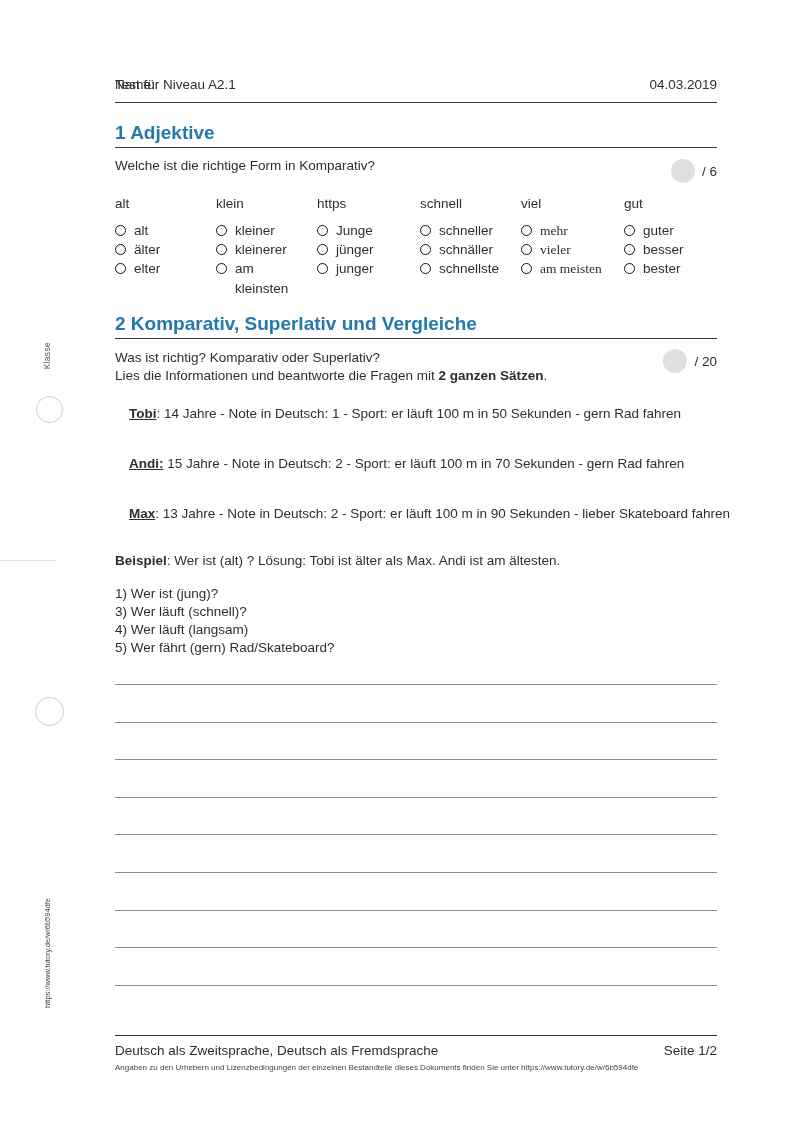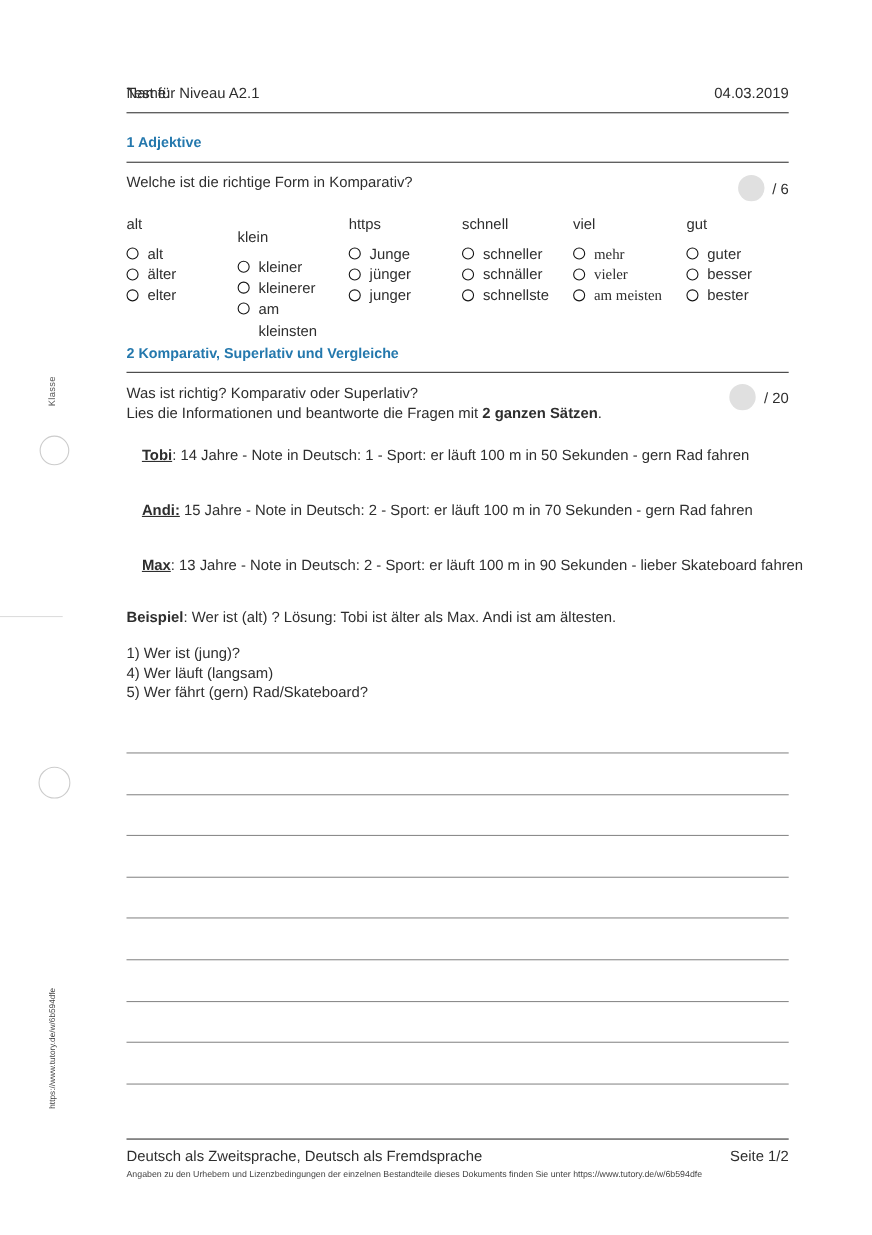--- a/index.html
+++ b/index.html
@@ -9,41 +9,41 @@
           color:#2e2e2e; font-size:13.5px; }
 
   
   .hdr-name  { position:absolute; left:115px; top:77px; }
   .hdr-title { position:absolute; left:115px; top:77px; width:602px; text-align:left; }
   .hdr-date  { position:absolute; left:115px; top:77px; width:602px; text-align:right; }
   .rule { position:absolute; left:115px; width:602px; border-top:1px solid #3a3a3a; }
   .hdr-rule { top:102px; }
 
   
-  .sec-head { position:absolute; left:115px; width:602px; font-size:13px; font-weight:600;
+  .sec-head { position:absolute; left:115px; width:602px; font-size:19px; font-weight:600;
               color:var(--accent); }
   .s1-head { top:122px; } .s1-rule { top:147px; }
   .s2-head { top:313px; } .s2-rule { top:338px; }
 
   .s1-question { position:absolute; left:115px; top:158px; }
 
   
   .score { position:absolute; right:76px; height:24px; display:flex; align-items:center; gap:7px; }
   .score1 { top:159px; } .score2 { top:349px; }
   .score-circle { width:24px; height:24px; border-radius:50%; background:#e0e0e0; flex:0 0 auto; }
 
   
   .mc-col { position:absolute; top:196px; }
   .mc-head { height:15px; line-height:15px; margin-bottom:10px; }
   .mc-opt { display:flex; align-items:flex-start; gap:8px; line-height:19.2px; }
   .radio { width:11px; height:11px; border:1.5px solid #151515; border-radius:50%;
            margin-top:3.5px; flex:0 0 auto; background:#fff; }
   .mc-label { display:block; }
   .c-1{left:115px;} .c-1 .mc-label{width:76px;}
-  .c-2{left:216px;margin-top:12px;} .c-2 .mc-label{width:64px;}
+  .c-2{left:216px;} .c-2 .mc-label{width:64px;}
   .c-3{left:317px;} .c-3 .mc-label{width:76px;}
   .c-4{left:420px;} .c-4 .mc-label{width:78px; white-space:nowrap;}
   .c-5{left:521px;} .c-5 .mc-label{width:104px; white-space:nowrap;font-family:Liberation Serif, serif;}
   .c-6{left:624px;} .c-6 .mc-label{width:74px;}
 
   
   .instr { position:absolute; left:115px; top:349px; width:540px; line-height:18px; }
   .para { position:absolute; left:129px; width:602px; line-height:22px; }
   .p-tobi{top:403px;} .p-andi{top:453px;} .p-max{top:503px;}
   .name-u { font-weight:bold; text-decoration:underline; }
@@ -197,20 +197,21 @@
   </div>
 
   <p class="para p-tobi"><span class="name-u">Tobi</span><span>: 14 Jahre - Note in Deutsch: 1 - Sport: er läuft 100 m in 50 Sekunden - gern Rad fahren</span></p>
   <p class="para p-andi"><span class="name-u">Andi:</span><span> 15 Jahre - Note in Deutsch: 2 - Sport: er läuft 100 m in 70 Sekunden - gern Rad fahren</span></p>
   <p class="para p-max"><span class="name-u">Max</span><span>: 13 Jahre - Note in Deutsch: 2 - Sport: er läuft 100 m in 90 Sekunden - lieber Skateboard fahren</span></p>
 
   <p class="p-beispiel"><strong>Beispiel</strong><span>: Wer ist (alt) ? Lösung: Tobi ist älter als Max. Andi ist am ältesten.</span></p>
 
   <div class="questions">
     <div>1) Wer ist (jung)?</div>
+    <div>3) Wer läuft (schnell)?</div>
     <div>4) Wer läuft (langsam)</div>
     <div>5) Wer fährt (gern) Rad/Skateboard?</div>
   </div>
 
   <div class="answers">
     <div class="ans-line"></div>
     <div class="ans-line"></div>
     <div class="ans-line"></div>
     <div class="ans-line"></div>
     <div class="ans-line"></div>

